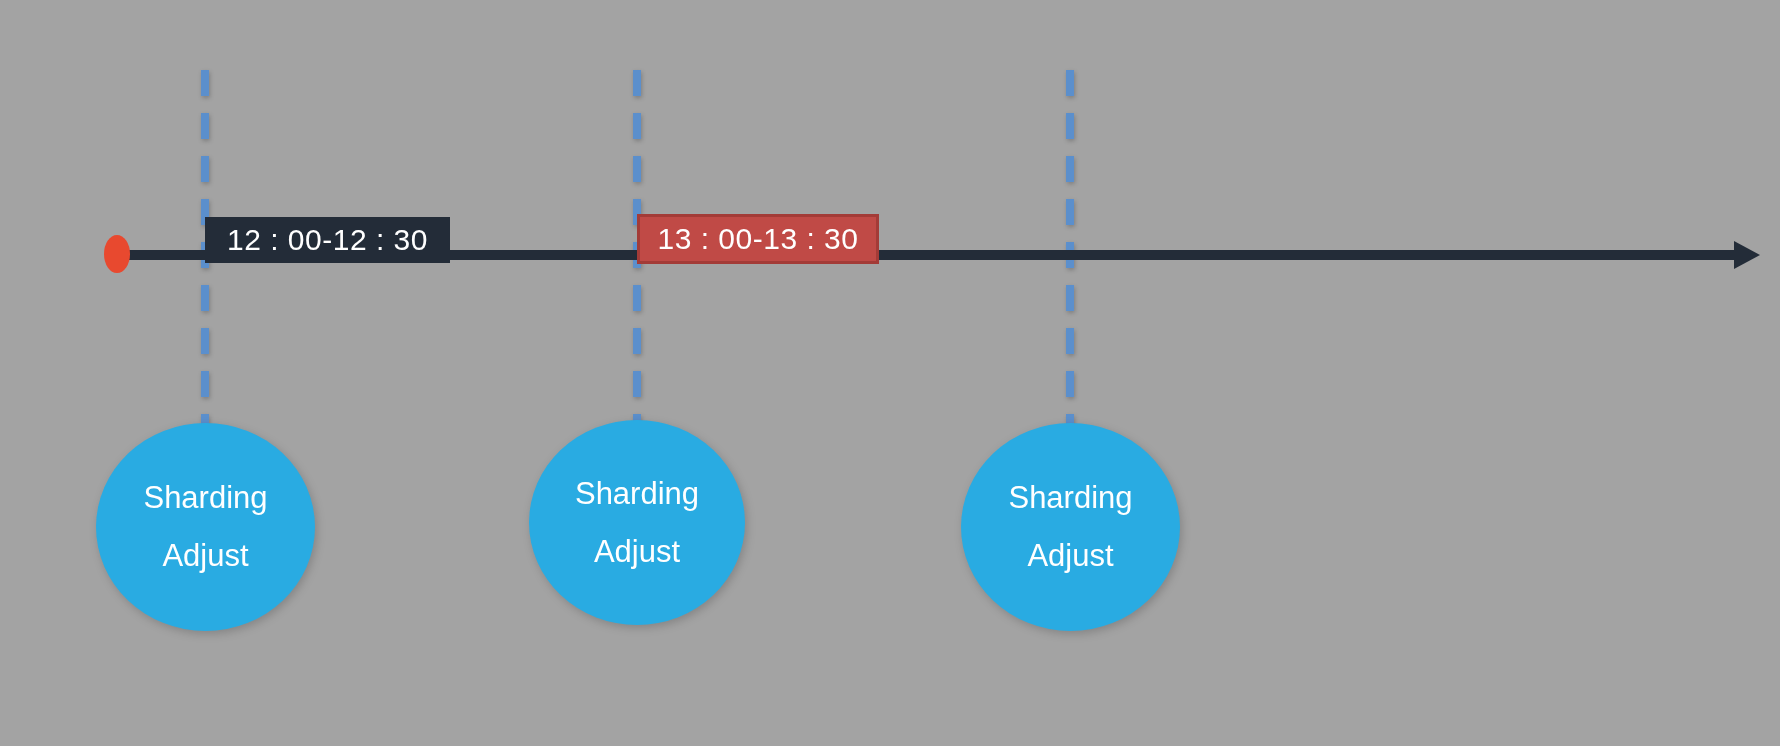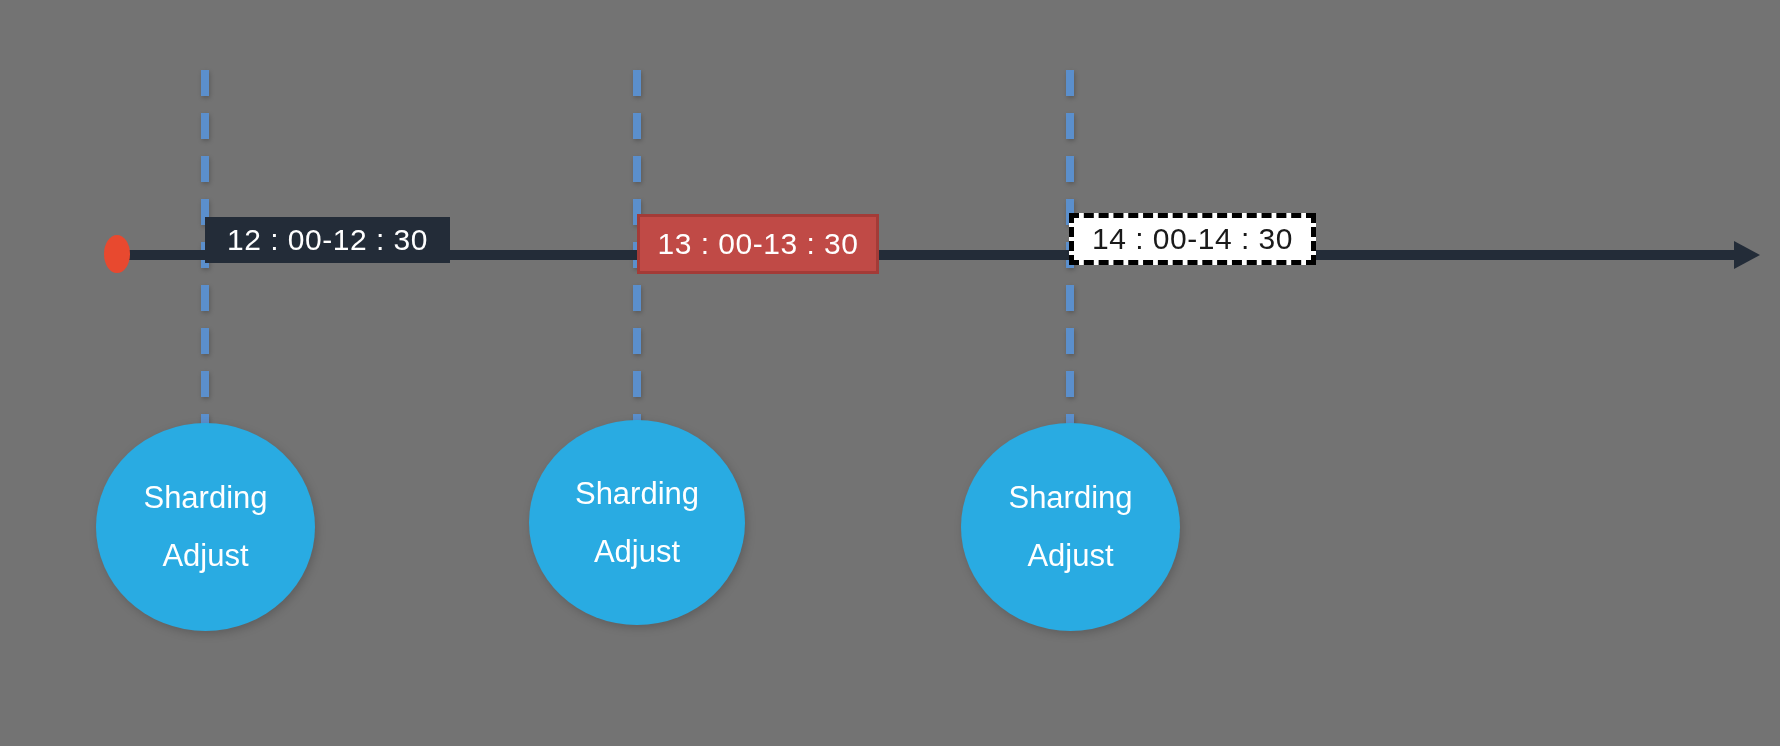--- a/index.html
+++ b/index.html
@@ -4,21 +4,21 @@
 <style>
   html, body {
     margin: 0;
     padding: 0;
     background: #ffffff;
   }
   #canvas {
     position: relative;
     width: 1780px;
     height: 746px;
-    background: #737373;
+    background: #a3a3a3;
     overflow: hidden;
     font-family: "Liberation Sans", sans-serif;
   }
 
   
   .axis-line {
     position: absolute;
     background: #232c38;
   }
   .axis-arrow {
@@ -104,27 +104,24 @@
   <div class="dash-line" style="left:1066px; top:70px; height:440px;"></div>
 
   <div class="axis-line" style="left:118px; top:250px; width:1620px; height:10px;"></div>
   <div class="axis-arrow" style="left:1734px; top:241px;"></div>
   <div class="start-dot" style="left:104px; top:235px; width:26px; height:38px;"></div>
 
   <div class="time-box dark" style="left:205px; top:217px; width:245px; height:46px;">
     <span>12 : 00-12 : 30</span>
   </div>
 
-  <div class="time-box red" style="left:637px; top:214px; width:242px; height:60px;">
+  <div class="time-box red" style="left:637px; top:214px; width:242px; height:50px;">
     <span>13 : 00-13 : 30</span>
   </div>
 
-  <div class="time-box outline" style="left:1069px; top:213px; width:247px; height:52px;">
-    <span>14 : 00-14 : 30</span>
-  </div>
 
   <div class="node-circle" style="left:96px; top:423px; width:219px; height:208px;">
     <span>Sharding</span>
     <span>Adjust</span>
   </div>
 
   <div class="node-circle" style="left:529px; top:420px; width:216px; height:205px;">
     <span>Sharding</span>
     <span>Adjust</span>
   </div>

